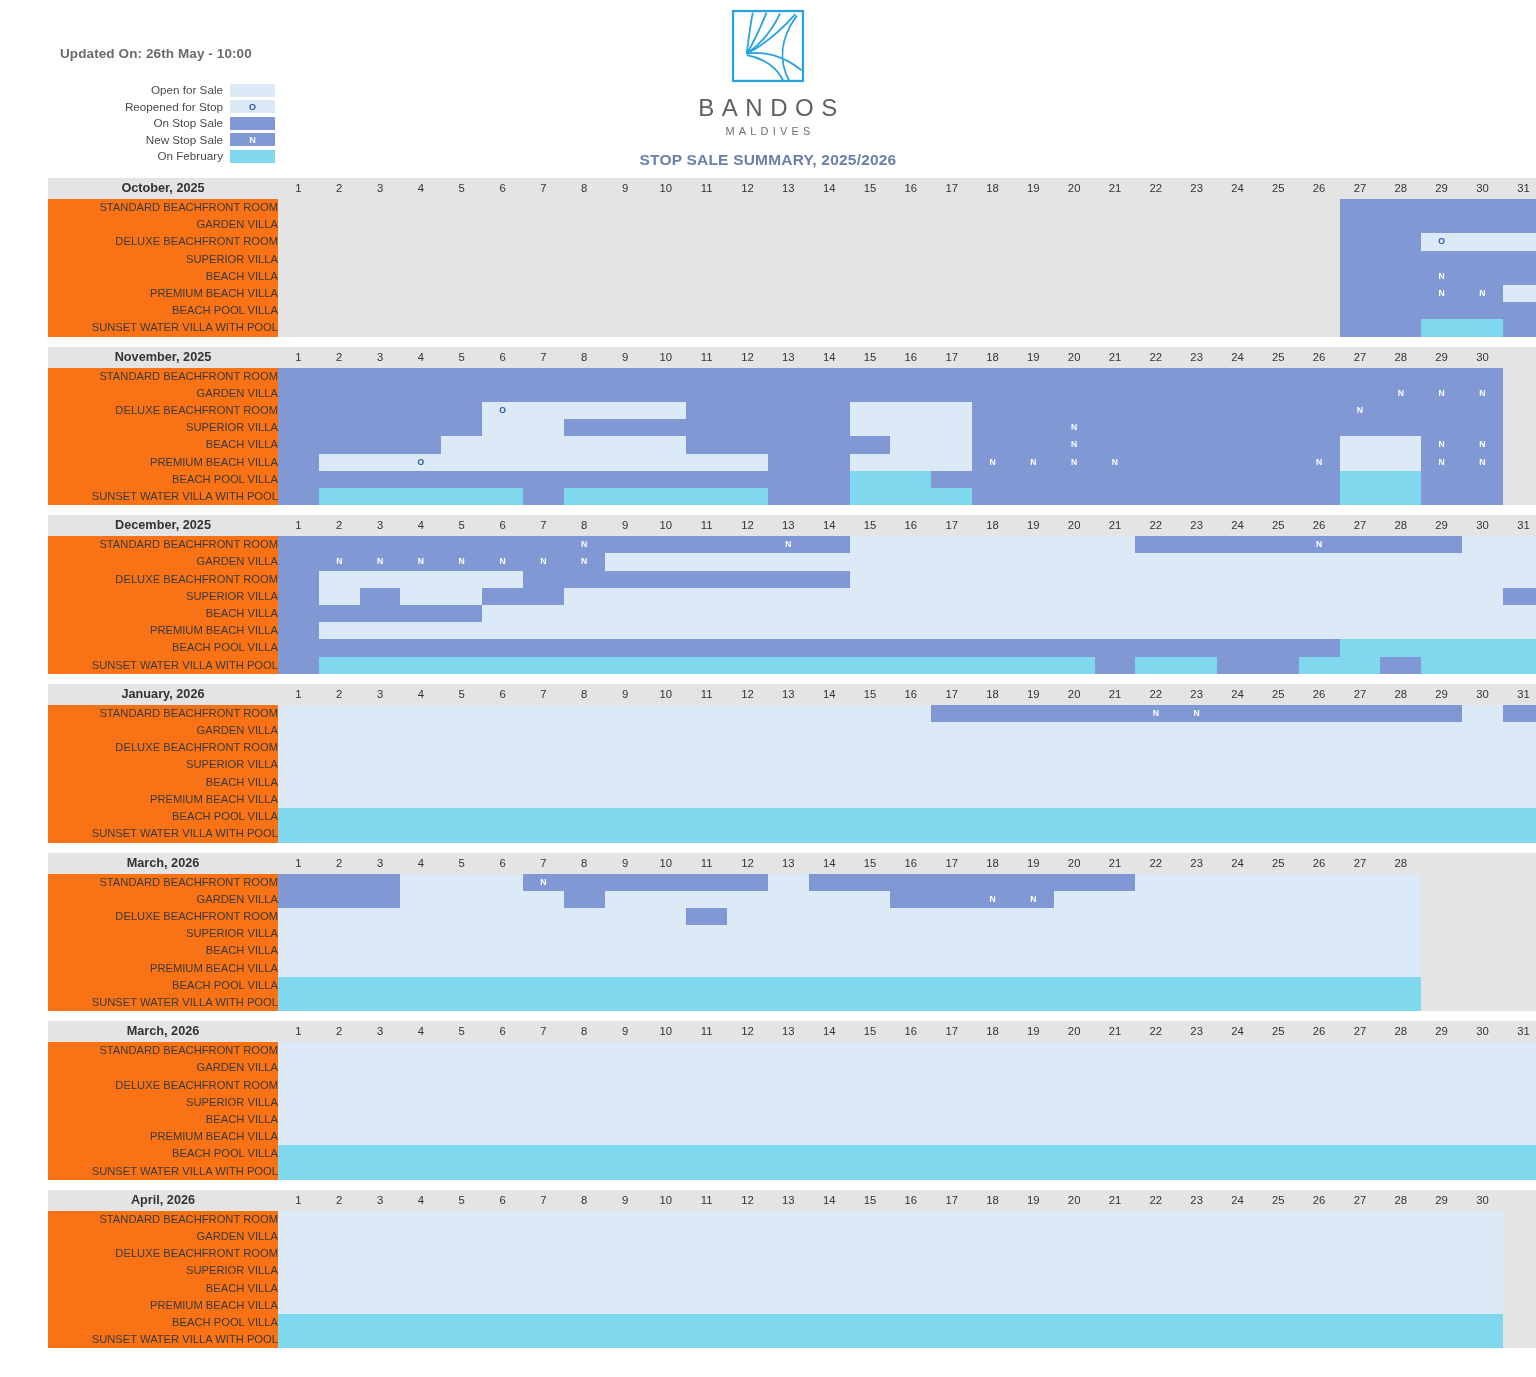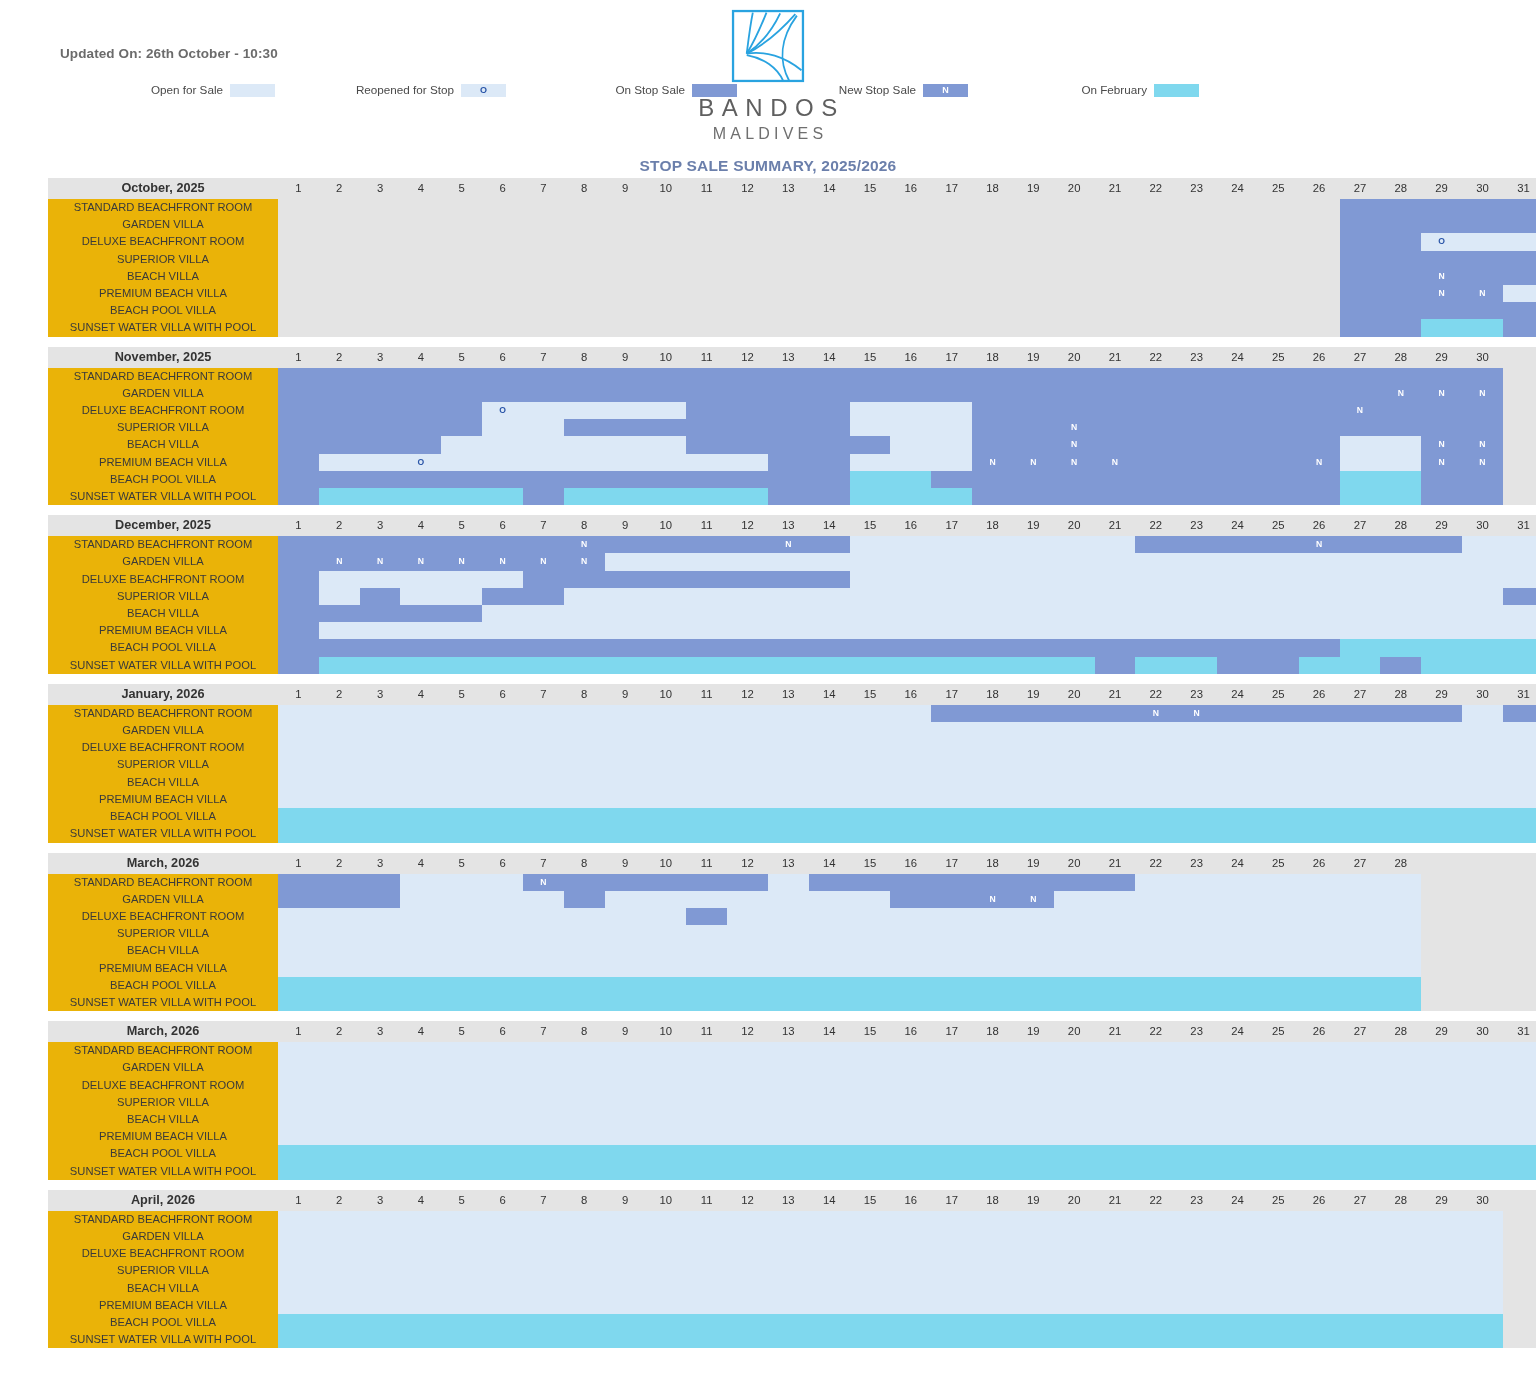--- a/index.html
+++ b/index.html
@@ -13,21 +13,21 @@
 
   
   .header { position: relative; height: 178px; }
   .updated {
     position: absolute; left: 60px; top: 46px;
     font-size: 13.5px; font-weight: bold; color: #6b6b6b;
     letter-spacing: .1px; white-space: nowrap;
   }
   .legend {
     position: absolute; left: 60px; top: 82px;
-    display: flex; flex-direction: row; gap: 16px;
+    display: flex; flex-direction: column; gap: 0px;
   }
   .legend-row { display: flex; align-items: center; height: 16.5px; }
   .legend-label {
     width: 170px; text-align: right; padding-right: 7px;
     font-size: 11.7px; color: #4a4a4a; line-height: 16.5px; white-space: nowrap;
   }
   .legend-swatch {
     width: 45px; height: 13px; display: flex; align-items: center; justify-content: center;
     font-size: 9px; font-weight: bold;
   }
@@ -35,21 +35,21 @@
   .brand {
     position: absolute; left: 0; right: 0; top: 8px;
     display: flex; flex-direction: column; align-items: center;
   }
   .logo-mark { width: 76px; height: 76px; }
   .brand-name {
     margin-top: 10px; font-size: 24px; letter-spacing: 7.5px;
     color: #5f5f5f; font-weight: 400; padding-left: 7px;
   }
   .brand-sub {
-    margin-top: 3px; font-size: 16px; letter-spacing: 4.2px;
+    margin-top: 3px; font-size: 11px; letter-spacing: 4.2px;
     color: #6f6f6f; padding-left: 4px;
   }
   .doc-title {
     margin-top: 14px; font-size: 15.5px; font-weight: bold;
     color: #6b7fab; letter-spacing: .2px;
   }
 
   
   .month-block { margin: 0 20px 10px 20px; padding-left: 28px; }
   table.grid { border-collapse: collapse; width: 1496px; table-layout: fixed; }
@@ -63,22 +63,22 @@
     border-bottom: 1px solid #ffffff;
   }
   .hdr-day {
     background: #e4e4e4; color: #333333;
     font-size: 11.3px; font-weight: normal; text-align: center;
     height: 21px; line-height: 21px;
     border-right: 1px solid #ffffff; border-bottom: 1px solid #ffffff;
   }
   .hdr-pad { background: #e4e4e4; border-bottom: 1px solid #ffffff; }
   .room {
-    background: #eab308; color: #3a3a3a;
-    font-size: 11.2px; text-align: center; padding-left: 4px;
+    background: #f97316; color: #3a3a3a;
+    font-size: 11.2px; text-align: right; padding-left: 4px;
     height: 17.2px; line-height: 17.2px;
     border-bottom: 1px solid #ffffff; white-space: nowrap; overflow: hidden;
   }
   .cell {
     height: 17.2px; line-height: 17.2px; text-align: center;
     font-size: 8.6px; font-weight: bold;
     border-right: 1px solid #ffffff; border-bottom: 1px solid #ffffff;
   }
   .pad { background: #e4e4e4; border-bottom: 1px solid #ffffff; }
 
@@ -90,21 +90,21 @@
   .s-request { background: #7fd8ee; }
   .s-none    { background: #e4e4e4; }
 </style>
 </head>
 <body>
 
 <div id="root">
 
   <div class="header">
 
-    <div class="updated">Updated On: 26th October - 10:30</div>
+    <div class="updated">Updated On: 26th May - 10:00</div>
 
     <div class="legend" id="legend">
         <div class="legend-row">
           <div class="legend-label">Open for Sale</div>
           <div class="legend-swatch" style="background: rgb(220, 233, 247); color: rgb(255, 255, 255);"></div>
         </div>
         <div class="legend-row">
           <div class="legend-label">Reopened for Stop</div>
           <div class="legend-swatch" style="background: rgb(220, 233, 247); color: rgb(42, 85, 168);">O</div>
         </div>

